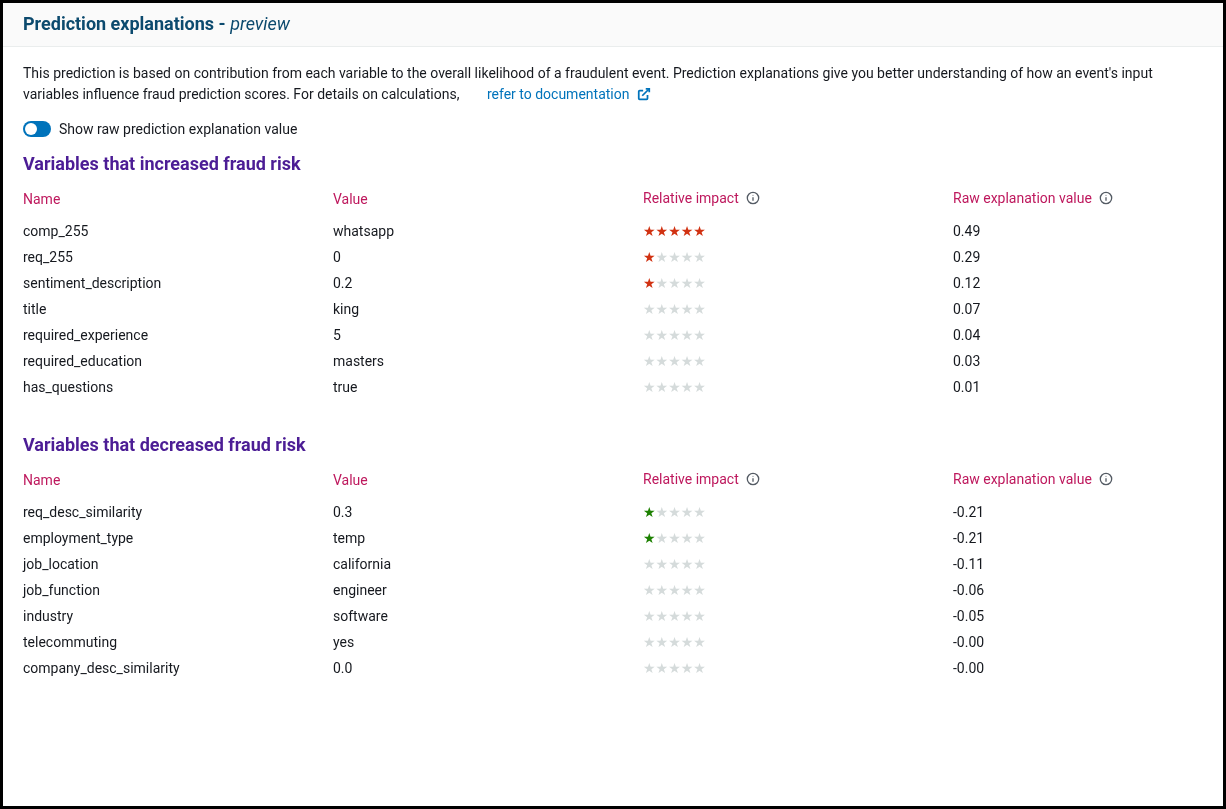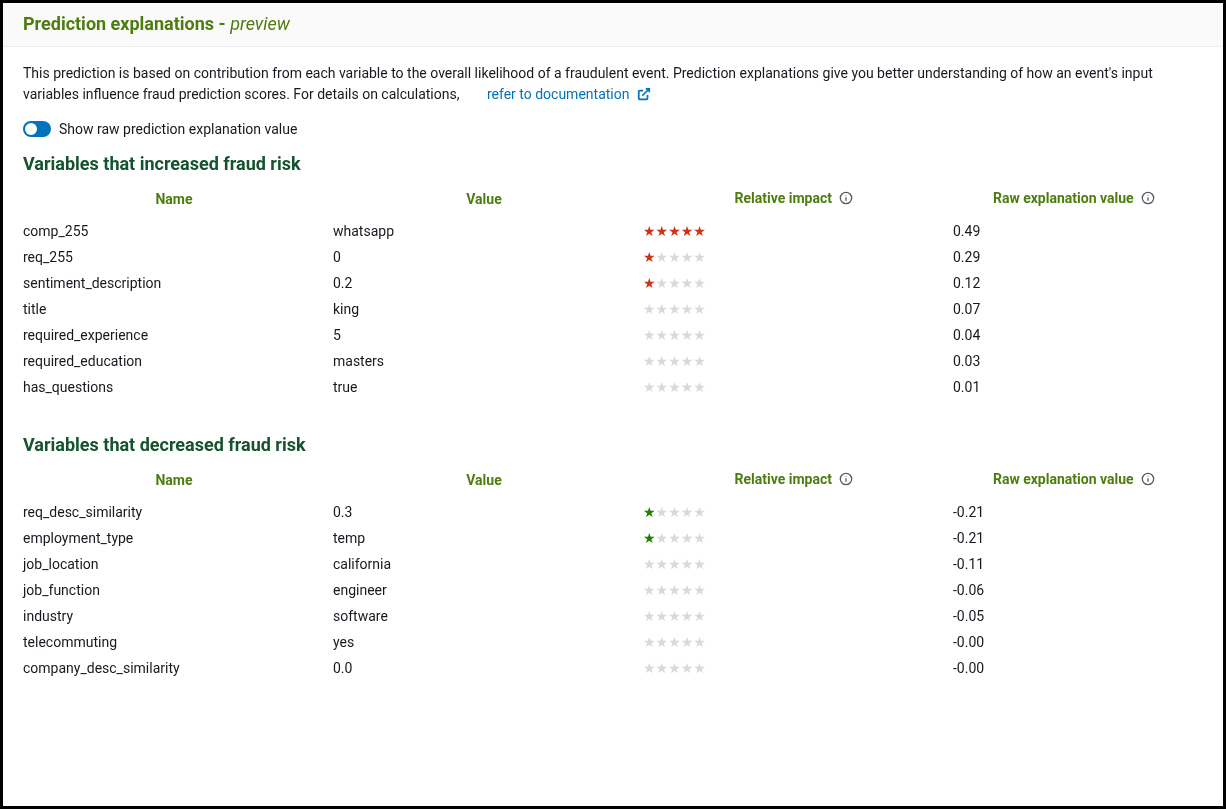--- a/index.html
+++ b/index.html
@@ -18,21 +18,21 @@
     overflow: hidden;
   }
   .panel-header {
     background: #fafafa;
     border-bottom: 1px solid #eaeded;
     padding: 10px 20px 12px 20px;
   }
   .panel-title {
     font-size: 18px;
     font-weight: 700;
-    color: #4d7c0f;
+    color: #0c4a6e;
   }
   .panel-title .preview {
     font-weight: 400;
     font-style: italic;
   }
   .panel-body {
     padding: 16px 20px 20px 20px;
   }
   .intro {
     font-size: 14px;
@@ -66,30 +66,30 @@
     width: 12px; height: 12px;
     border-radius: 50%;
     background: #fff;
     left: 2px; top: 2px;
   }
   .toggle-label { font-size: 14px; color: #16191f; text-align: right; }
   .section-heading {
     font-size: 18px;
     font-weight: 700;
     margin: 6px 0 8px 0;
-    color: #14532d;
+    color: #4c1d95;
   }
   .table {
     width: 100%;
     border-collapse: collapse;
   }
   .table th {
-    text-align: center;
-    font-weight: 700;
-    color: #4d7c0f;
+    text-align: left;
+    font-weight: 400;
+    color: #be185d;
     font-size: 14px;
     padding: 8px 8px 10px 0;
   }
   .table td {
     text-align: left;
     font-size: 14px;
     color: #16191f;
     padding: 5px 8px 5px 0;
     white-space: nowrap;
   }

